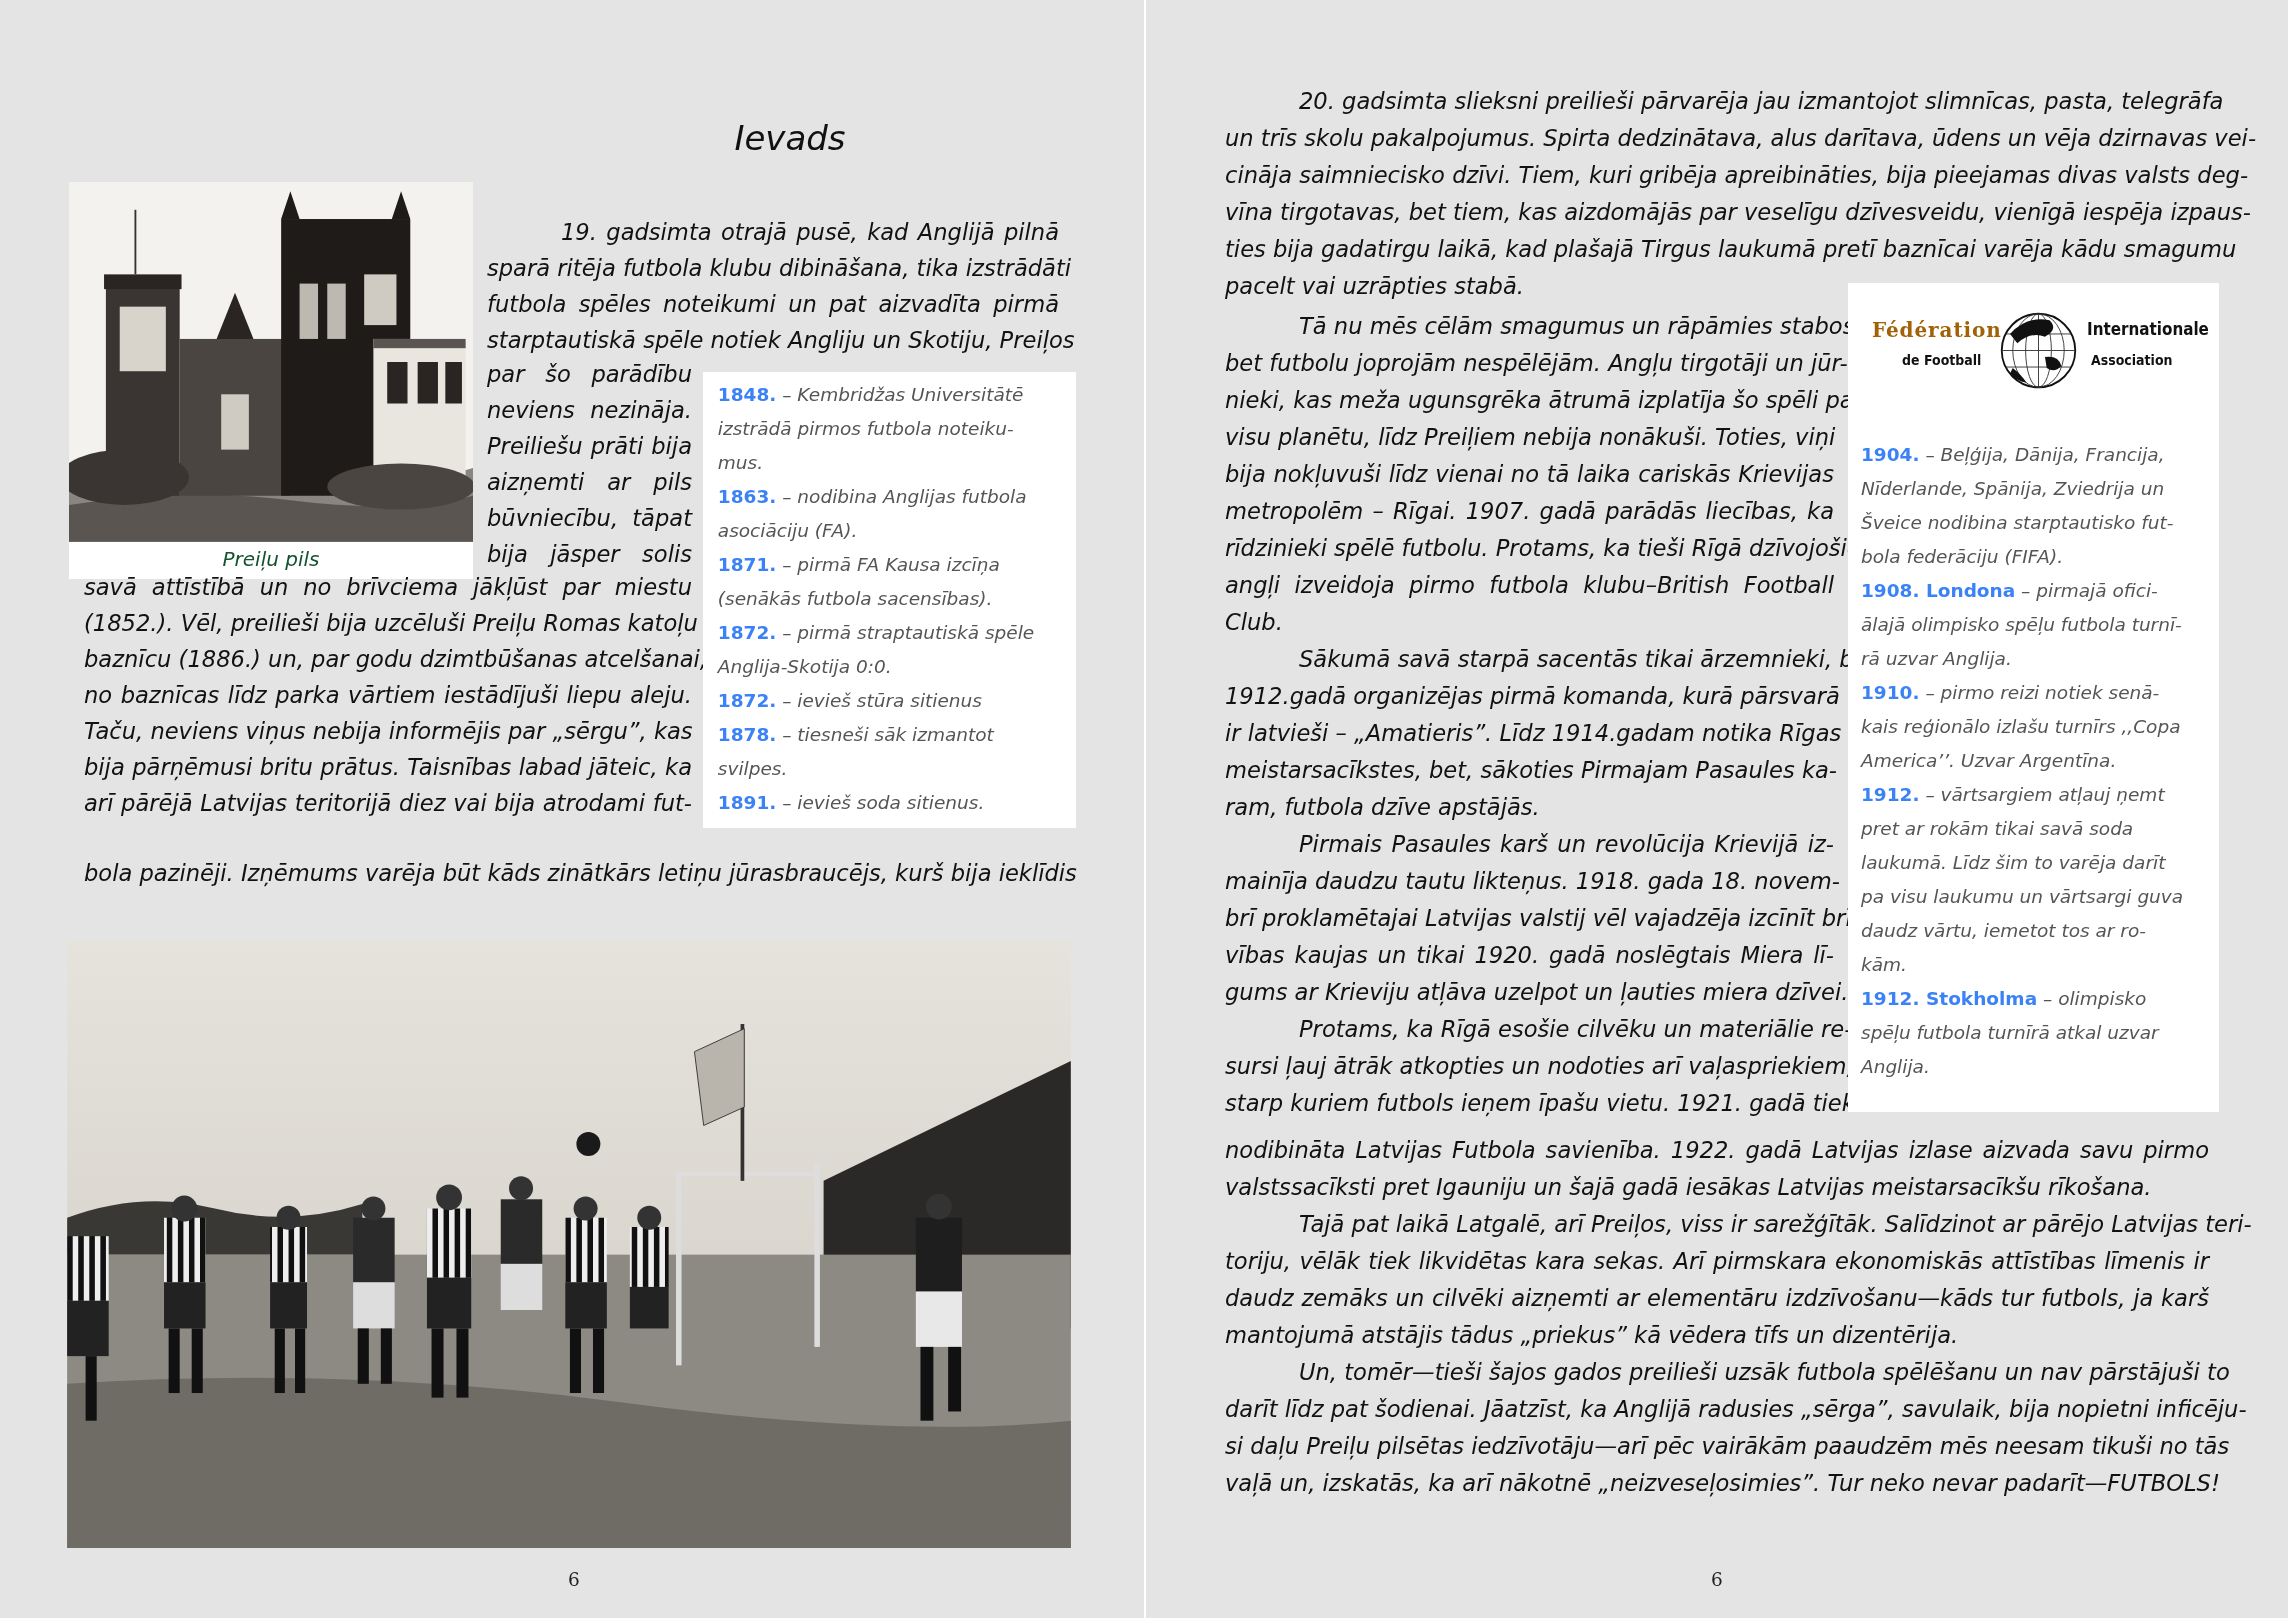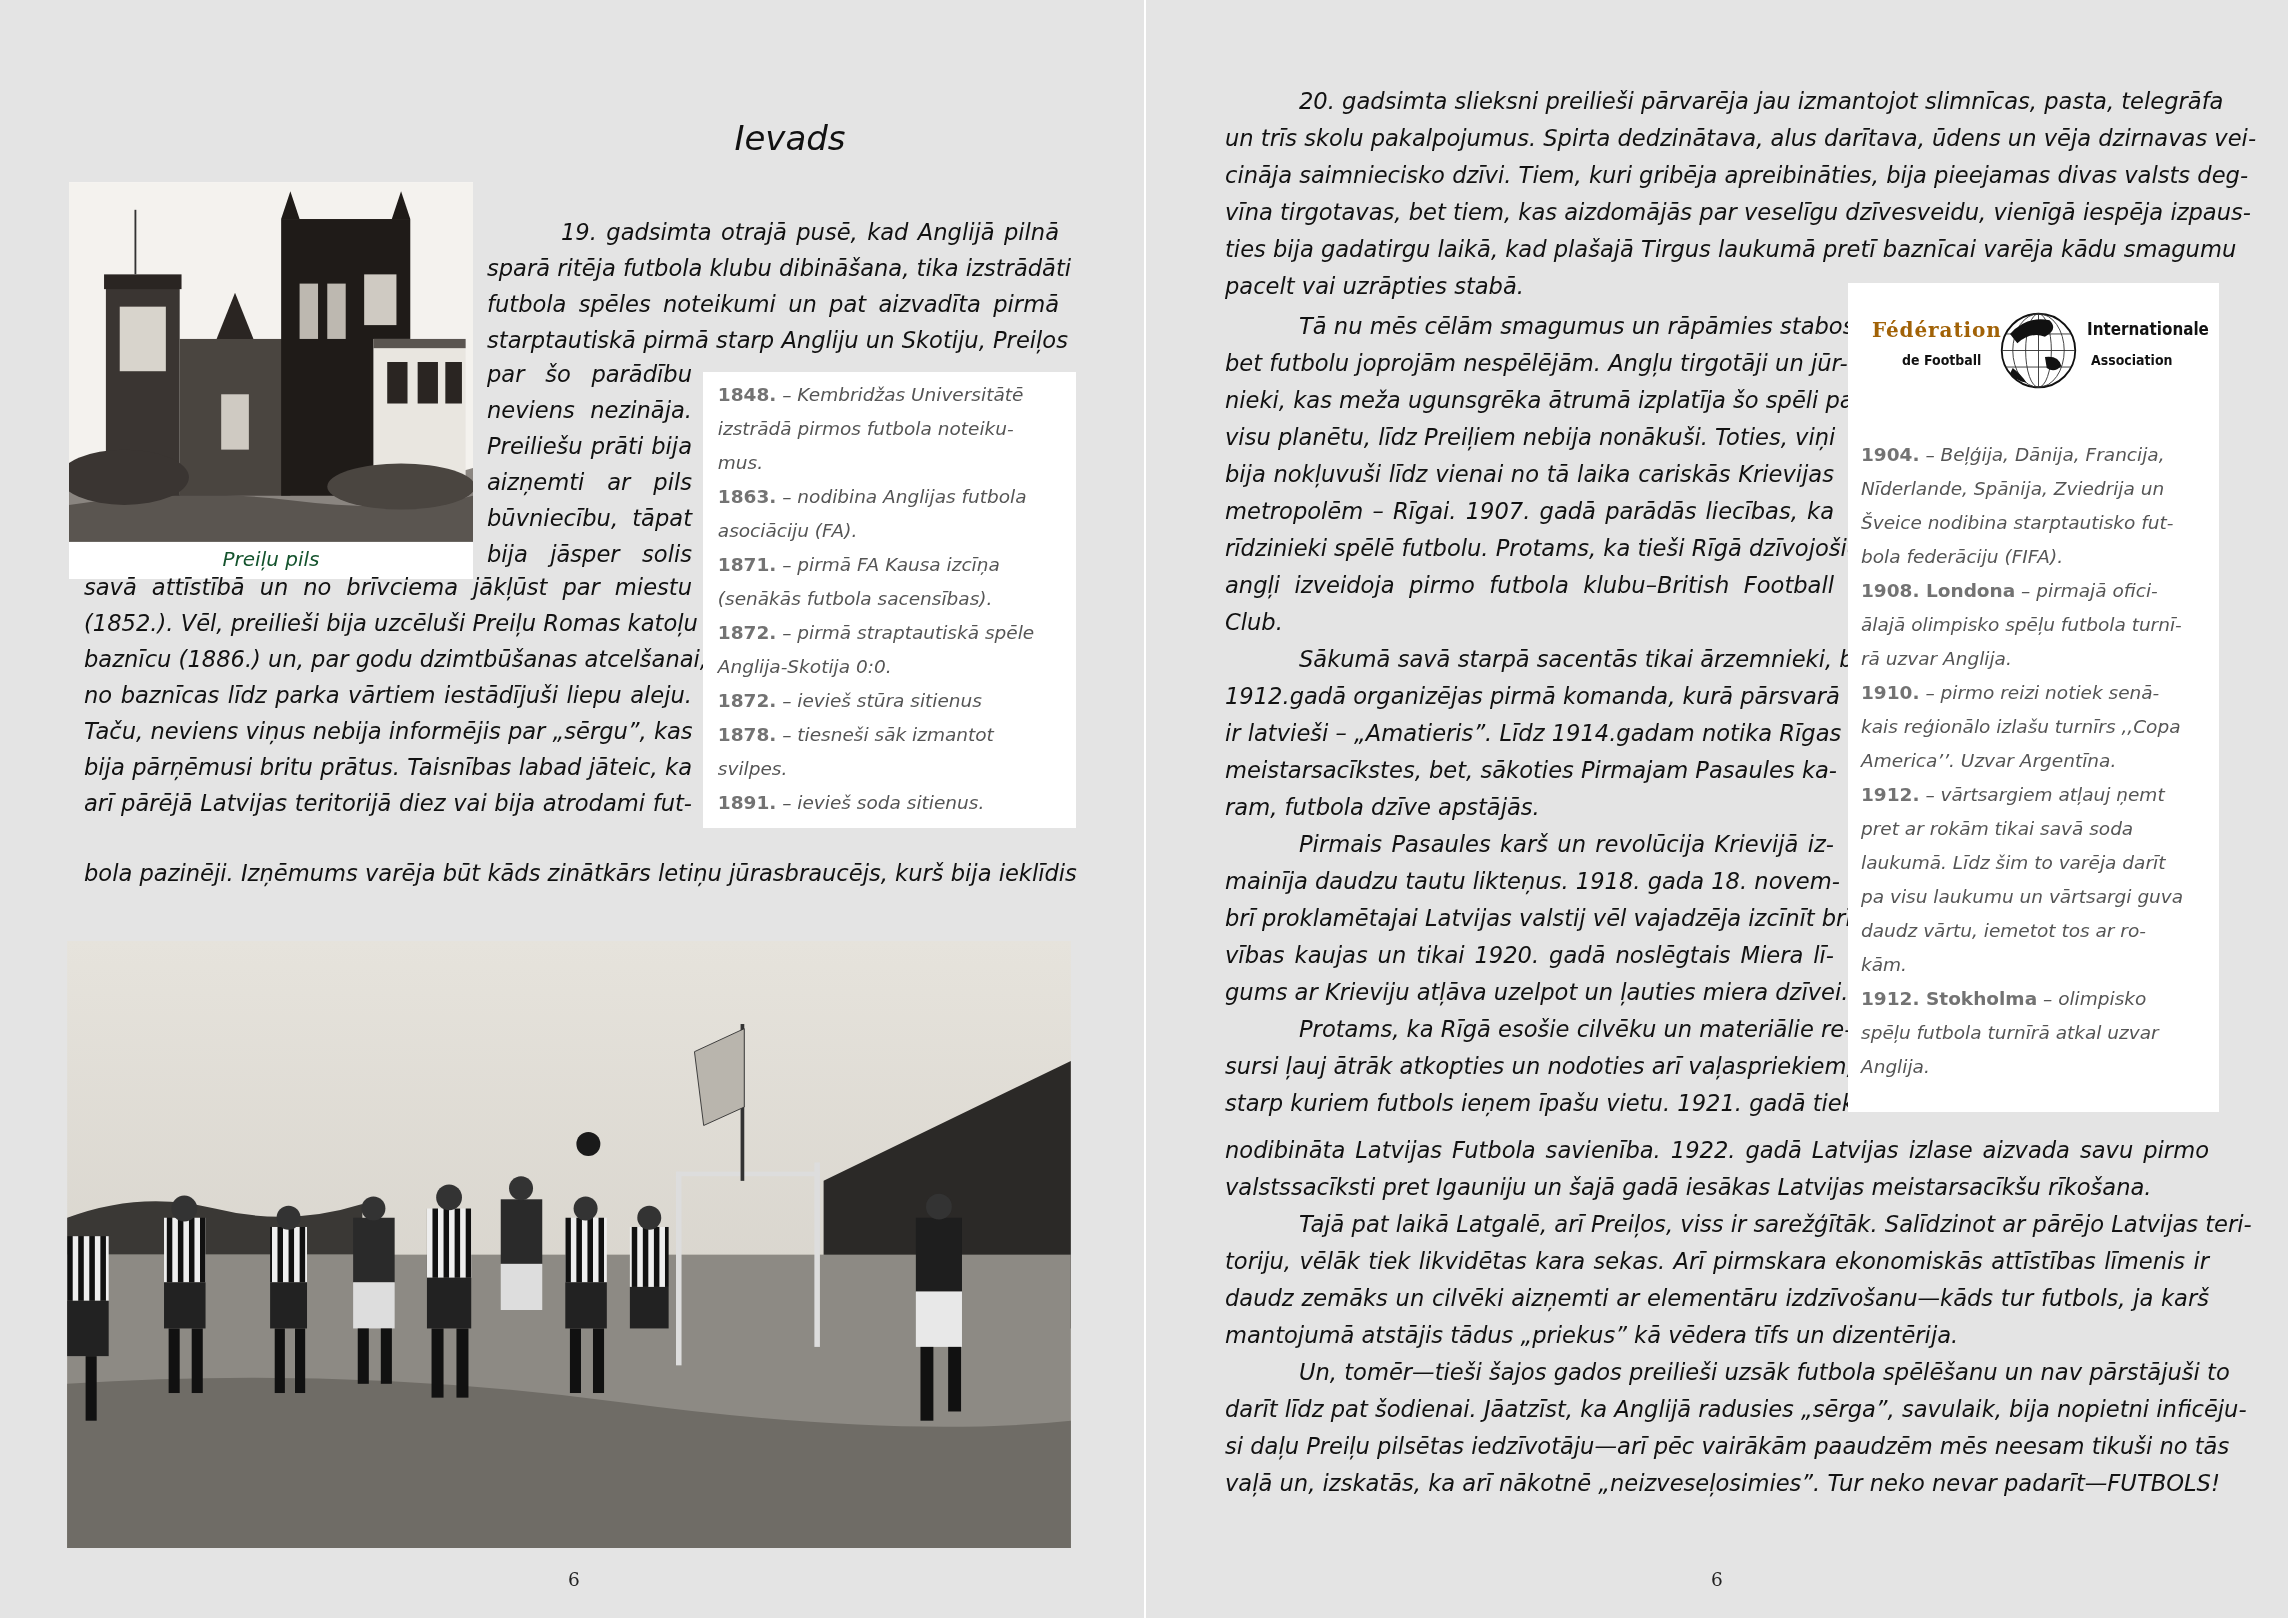--- a/index.html
+++ b/index.html
@@ -14,21 +14,21 @@
   .body-text{font-family:"DejaVu Sans",sans-serif;font-style:italic;font-size:22.6px;line-height:36px;
              text-align:justify;color:#111;}
   .line{display:block;white-space:nowrap;text-align:justify;text-align-last:justify;height:36px;}
   .line.last{text-align-last:left;}
   .indent{padding-left:74px;}
   .abs{position:absolute;}
   .figure-box{position:absolute;background:#fff;}
   .caption{font-family:"DejaVu Sans",sans-serif;font-style:italic;font-size:20px;color:#14532d;text-align:center;}
   .timeline-box{position:absolute;background:#fff;padding:7.4px 11px;box-sizing:border-box;}
   .tl-item{font-family:"DejaVu Sans",sans-serif;font-style:italic;font-size:18.5px;line-height:34px;color:#555;}
-  .tl-year{font-style:normal;font-weight:bold;color:#737373;}
+  .tl-year{font-style:normal;font-weight:bold;color:#3b82f6;}
   .page-num{position:absolute;top:1569px;font-family:"DejaVu Serif",serif;font-size:18.5px;color:#222;}
   .r-text{font-size:22.6px;line-height:37px;}
   .r-text .line{height:37px;}
   svg{display:block;}
 </style>
 </head>
 <body>
 
 <div class="page page-left">
   <div class="title">Ievads</div>
@@ -67,21 +67,21 @@
         <ellipse cx="360" cy="330" rx="80" ry="25" fill="#4a4540"></ellipse>
       </svg>
     </div>
     <div class="caption" style="position:absolute;left:0;top:365px;width:404px;">Preiļu pils</div>
   </div>
 
   <div class="abs body-text" style="left:487px;top:214px;width:572px;">
     <span class="line indent">19. gadsimta otrajā pusē, kad Anglijā pilnā</span>
     <span class="line">sparā ritēja futbola klubu dibināšana, tika izstrādāti</span>
     <span class="line">futbola spēles noteikumi un pat aizvadīta pirmā</span>
-    <span class="line">starptautiskā pirmā starp Angliju un Skotiju, Preiļos</span>
+    <span class="line">starptautiskā spēle notiek Angliju un Skotiju, Preiļos</span>
   </div>
 
   <div class="abs body-text" style="left:487px;top:356px;width:205px;">
     <span class="line">par šo parādību</span>
     <span class="line">neviens nezināja.</span>
     <span class="line">Preiliešu prāti bija</span>
     <span class="line">aizņemti ar pils</span>
     <span class="line">būvniecību, tāpat</span>
     <span class="line">bija jāsper solis</span>
   </div>

